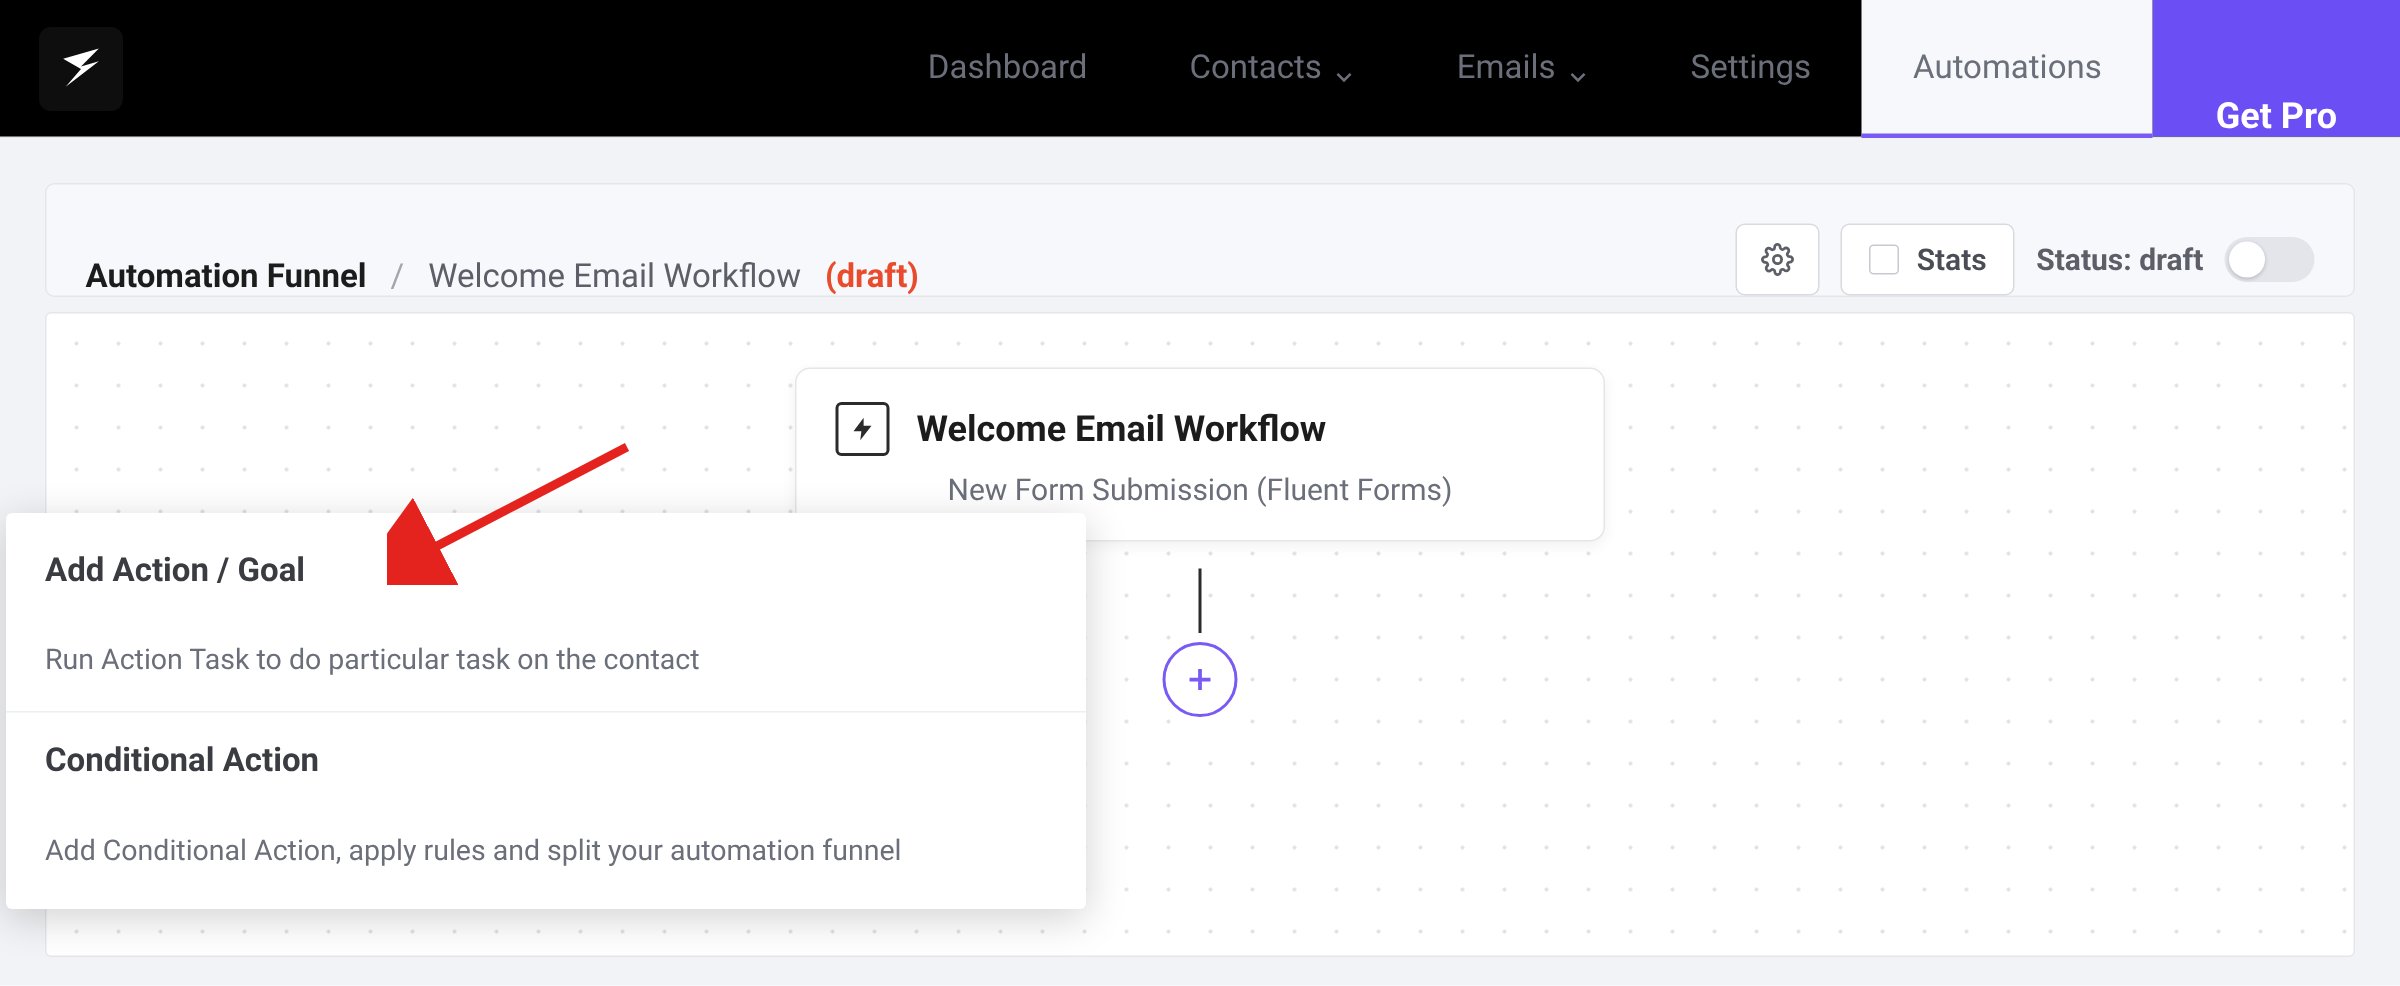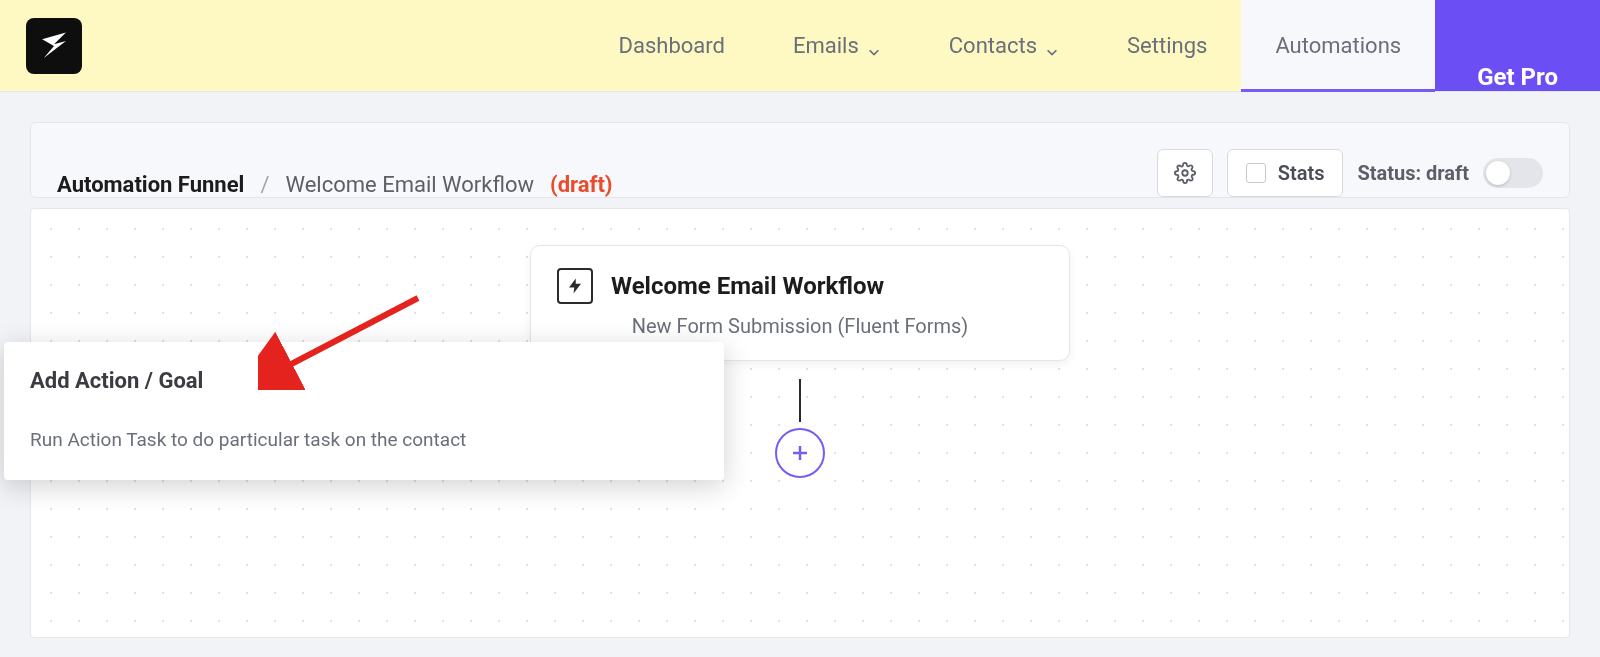--- a/index.html
+++ b/index.html
@@ -7,21 +7,21 @@
     font-family: -apple-system, BlinkMacSystemFont, "Segoe UI", Roboto, Helvetica, Arial, sans-serif;
     background: #f2f3f6;
     color: #1a1a1a;
     width: 1600px;
     height: 657px;
     overflow: hidden;
   }
 
   
   .topnav {
-    background: #fef9c3;
+    background: #000000;
     height: 92px;
     display: flex;
     align-items: center;
     justify-content: space-between;
     padding-left: 26px;
     border-bottom: 1px solid #e6e6ea;
   }
   .logo {
     width: 56px; height: 56px;
     background: #0e0e0e;
@@ -220,29 +220,29 @@
   <div class="logo">
     <svg viewBox="0 0 40 40">
         <path d="M6 12 L34 4 L20 18 L34 14 L8 34 L20 20 Z"></path>
       </svg>
   </div>
   <div class="navitems">
     <div class="navitem">
       <span>Dashboard</span>
     </div>
     <div class="navitem">
-      <span>Emails</span>
+      <span>Contacts</span>
       <span class="chev">
         <svg viewBox="0 0 16 16">
             <polyline points="3,6 8,11 13,6"></polyline>
           </svg>
       </span>
     </div>
     <div class="navitem">
-      <span>Contacts</span>
+      <span>Emails</span>
       <span class="chev">
         <svg viewBox="0 0 16 16">
             <polyline points="3,6 8,11 13,6"></polyline>
           </svg>
       </span>
     </div>
     <div class="navitem">
       <span>Settings</span>
     </div>
     <div class="navitem active">
@@ -299,20 +299,24 @@
       </svg>
     </div>
   </div>
 </div>
 
 <div class="popover">
   <div class="popitem">
     <div class="pop-title">Add Action / Goal</div>
     <div class="pop-desc">Run Action Task to do particular task on the contact</div>
   </div>
+  <div class="popitem">
+    <div class="pop-title">Conditional Action</div>
+    <div class="pop-desc">Add Conditional Action, apply rules and split your automation funnel</div>
+  </div>
 </div>
 
 <svg class="arrow" viewBox="0 0 170 100">
   <defs>
     <marker id="ah" markerWidth="12" markerHeight="12" refX="3" refY="6" orient="auto">
       <path d="M0,0 L12,6 L0,12 Z" fill="#e4231e"></path>
     </marker>
   </defs>
   <line x1="160" y1="8" x2="18" y2="82" stroke="#e4231e" stroke-width="6" marker-end="url(#ah)"></line>
 </svg>

